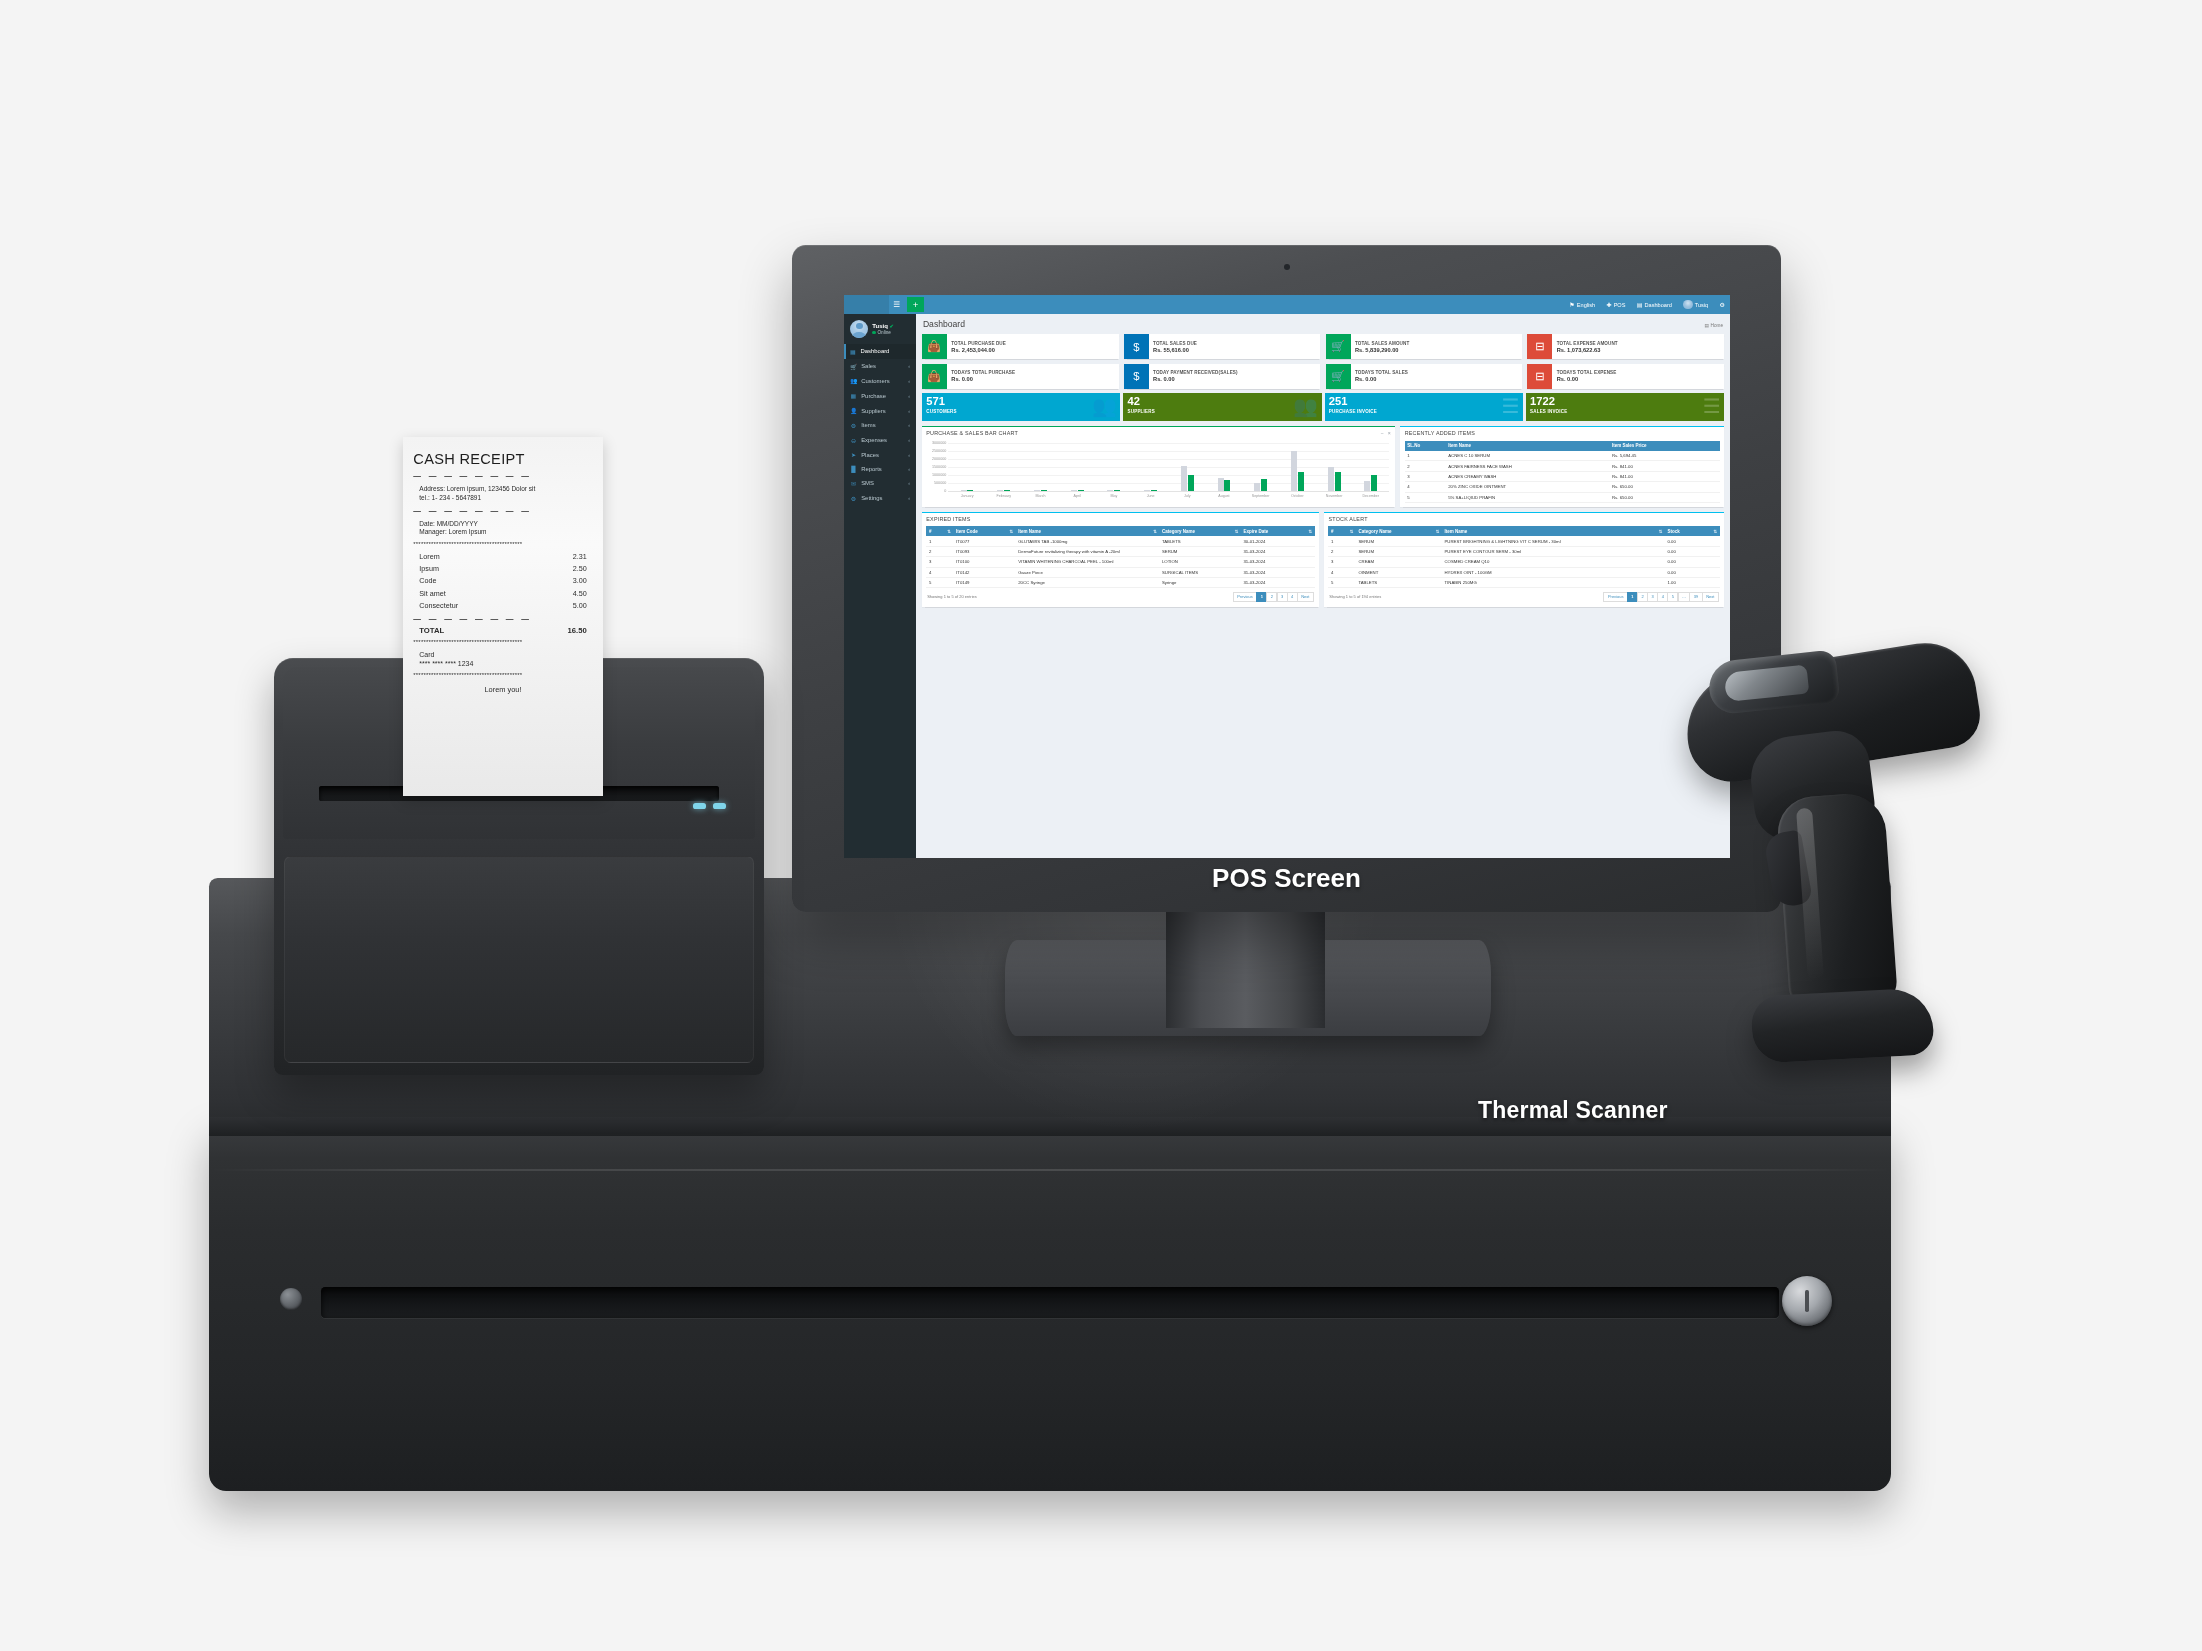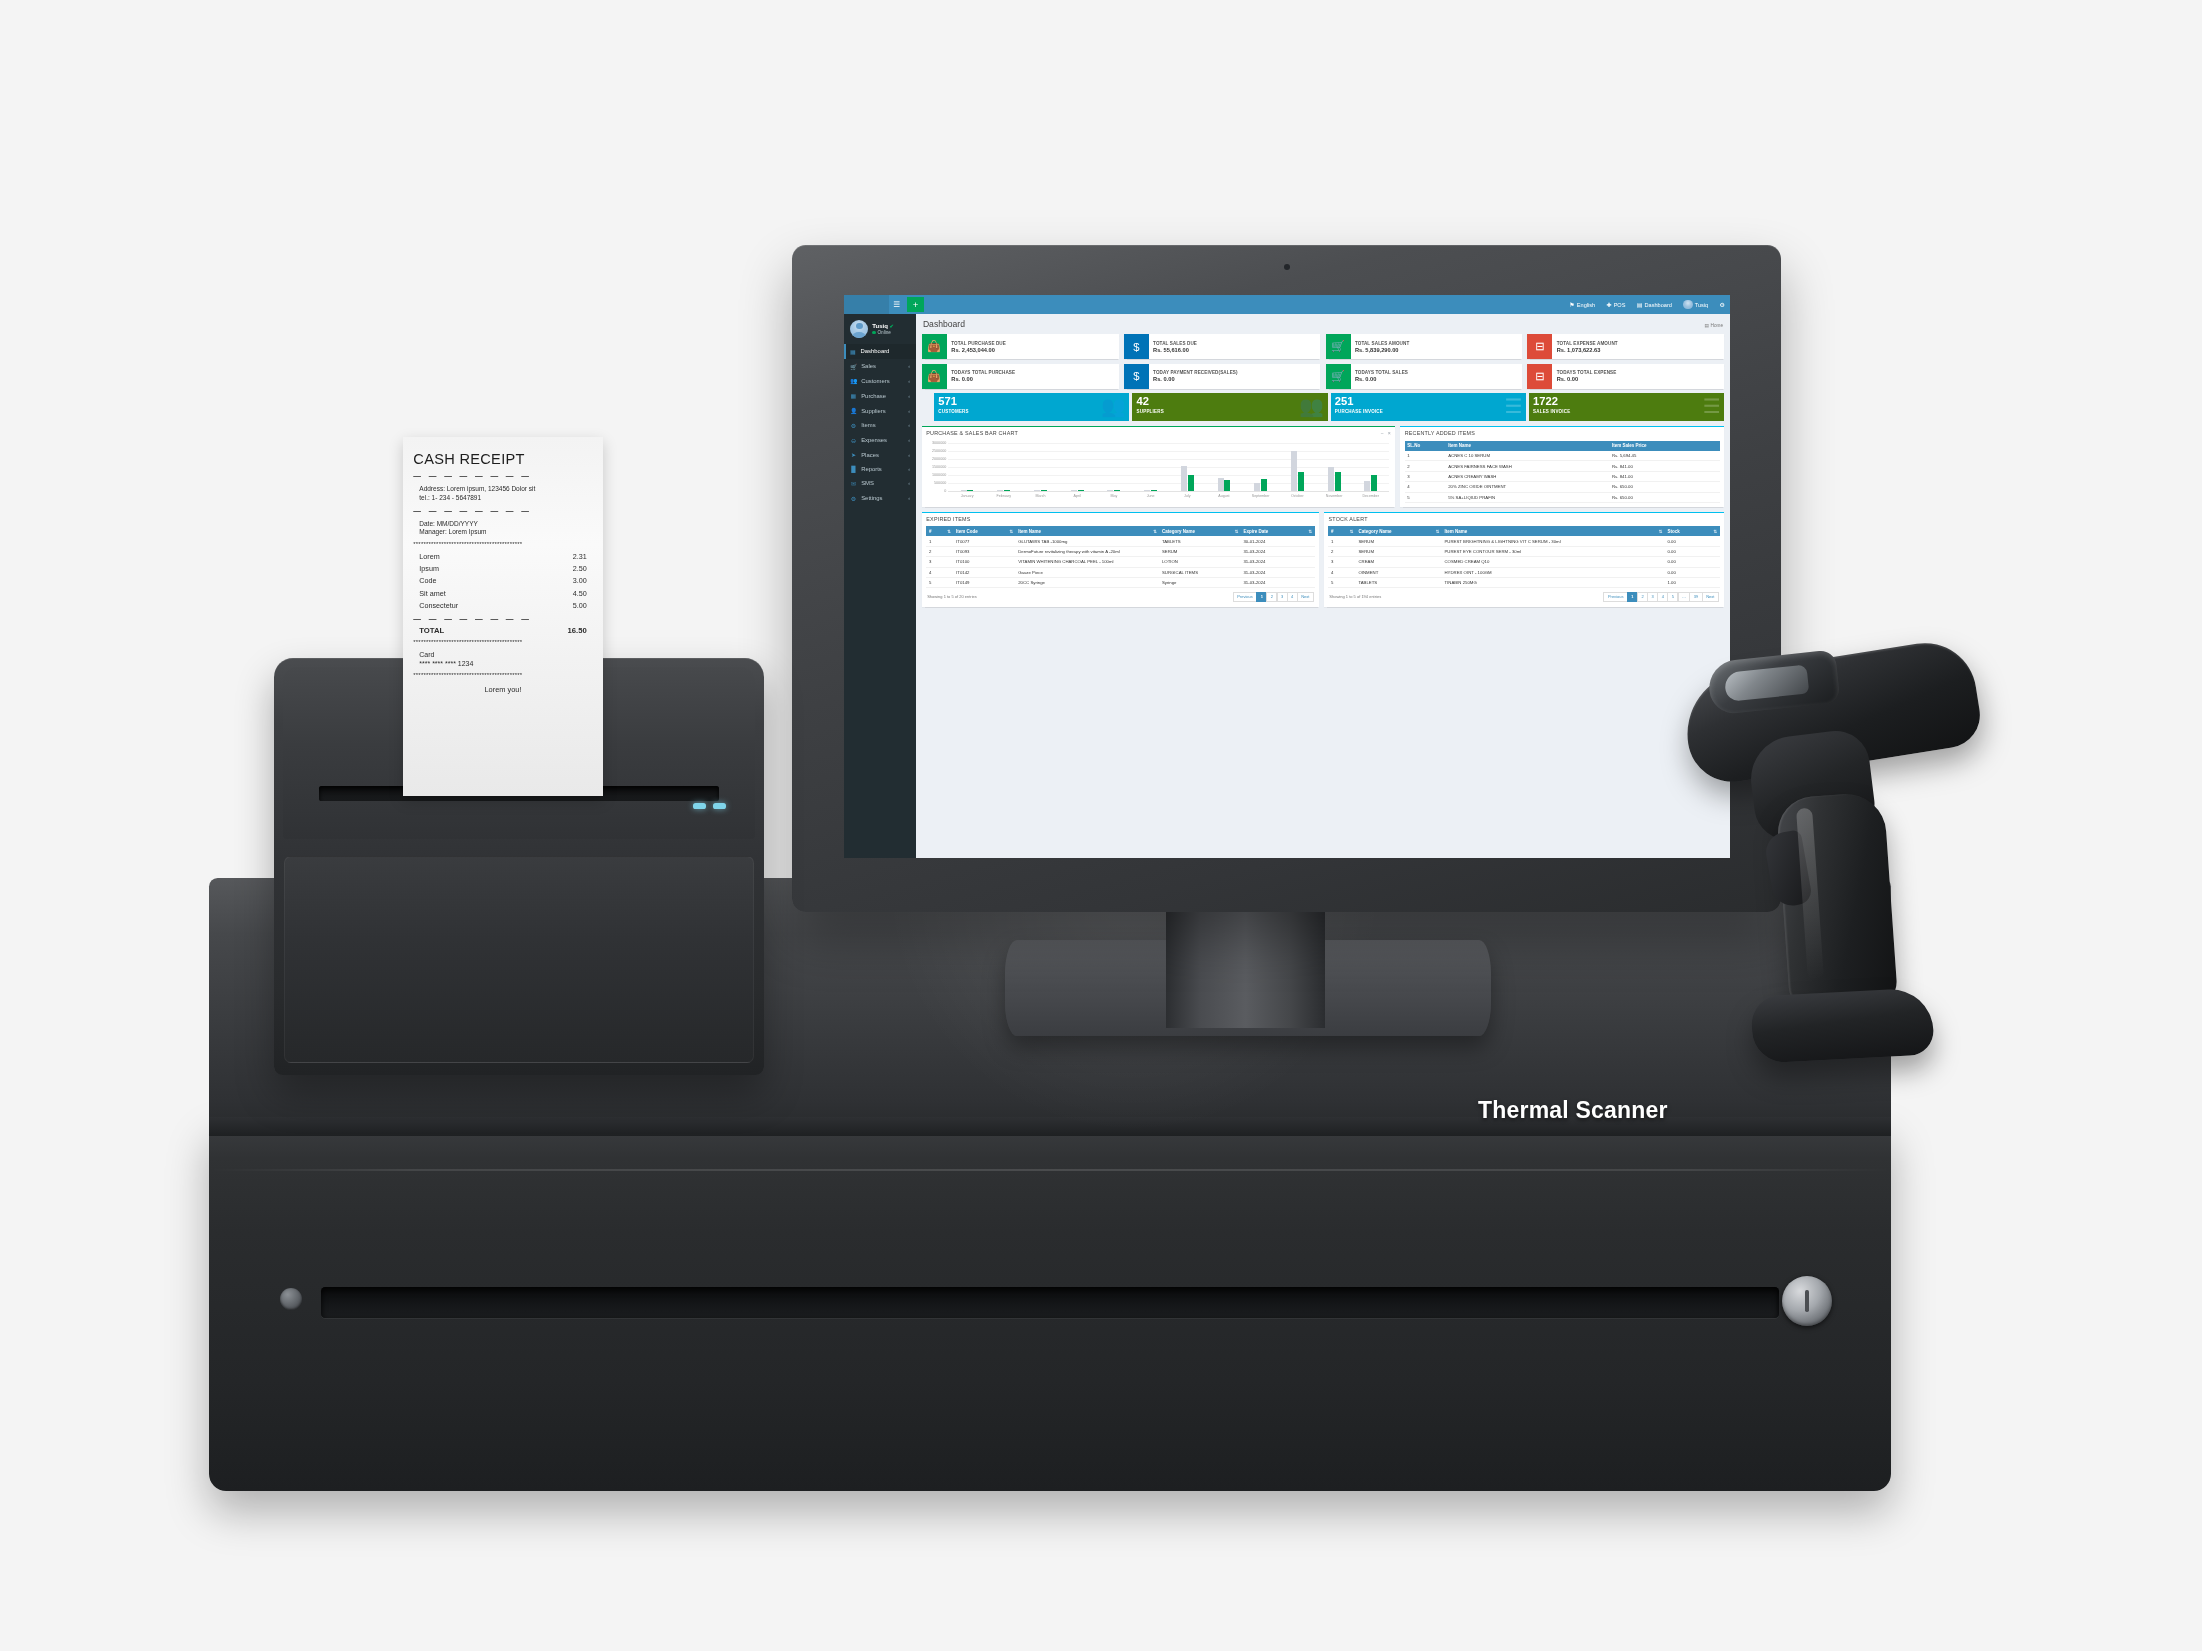--- a/index.html
+++ b/index.html
@@ -136,21 +136,21 @@
   #breadcrumb{ font-size:4.7px; color:#777; display:flex; align-items:center; gap:1.7px;}
 
   .info-row{ display:flex; gap:5.2px; margin-bottom:4.3px; }
   .info-box{ flex:1; background:#fff; display:flex; min-height:25px; box-shadow:0 0.9px 0.9px rgba(0,0,0,.1); }
   .ib-icon{ width:25px; display:flex; align-items:center; justify-content:center; color:#fff; font-size:11.2px; flex:0 0 25px; }
   .ib-icon.green{ background:#00a65a; } .ib-icon.blue{ background:#0073b7; } .ib-icon.red{ background:#dd4b39; }
   .ib-body{ padding:3.4px 4.3px; display:flex; flex-direction:column; justify-content:center; }
   .ib-title{ font-size:4.6px; font-weight:bold; color:#555; letter-spacing:0.1px; line-height:1.25; text-transform:uppercase;}
   .ib-value{ font-size:5.7px; font-weight:bold; color:#333; margin-top:0.9px; }
 
-  .small-row{ display:flex; gap:3px; margin-bottom:5.2px;margin-left:12px; }
+  .small-row{ display:flex; gap:3px; margin-bottom:5.2px; }
   .small-box{ flex:1; height:28px; position:relative; color:#fff; padding:2.6px 4.3px; overflow:hidden; }
   .sb-blue{ background:#00a7d0; } .sb-green{ background:#4d7c0f; }
   .sb-num{ font-size:11.2px; font-weight:bold; line-height:1; }
   .sb-lbl{ font-size:4.5px; font-weight:bold; margin-top:2.2px; letter-spacing:0.2px; }
   .sb-ic{ position:absolute; right:3.4px; top:2.6px; opacity:.22; font-size:20px; line-height:1; }
 
   .panels-row{ display:flex; gap:5.2px; margin-bottom:4.3px; }
   .panel{ background:#fff; border-top:1.7px solid #00a65a; box-shadow:0 0.9px 0.9px rgba(0,0,0,.1); }
   .panel.blue-top{ border-top-color:#00c0ef; }
   .panel-head{ display:flex; align-items:center; padding:3px 4.3px; }
@@ -294,20 +294,21 @@
     <div class="counter-lip"></div>
   </div>
   <div class="device-label" id="label-thermal-printer">Thermal Printer</div>
   <div class="device-label" id="label-thermal-scanner">Thermal Scanner</div>
 
   <div id="monitor-base"></div>
   <div id="monitor-neck"></div>
 
   <div id="monitor-bezel">
     <div id="monitor-camdot"></div>
+    <div class="pos-screen-label">POS Screen</div>
 
     <div id="monitor-screen">
       <div id="dash">
 
         <div id="topbar">
           <div id="logo-box"></div>
           <div id="ham-btn">☰</div>
           <div id="plus-btn">+</div>
           <div id="topnav">
             <div class="tn">

